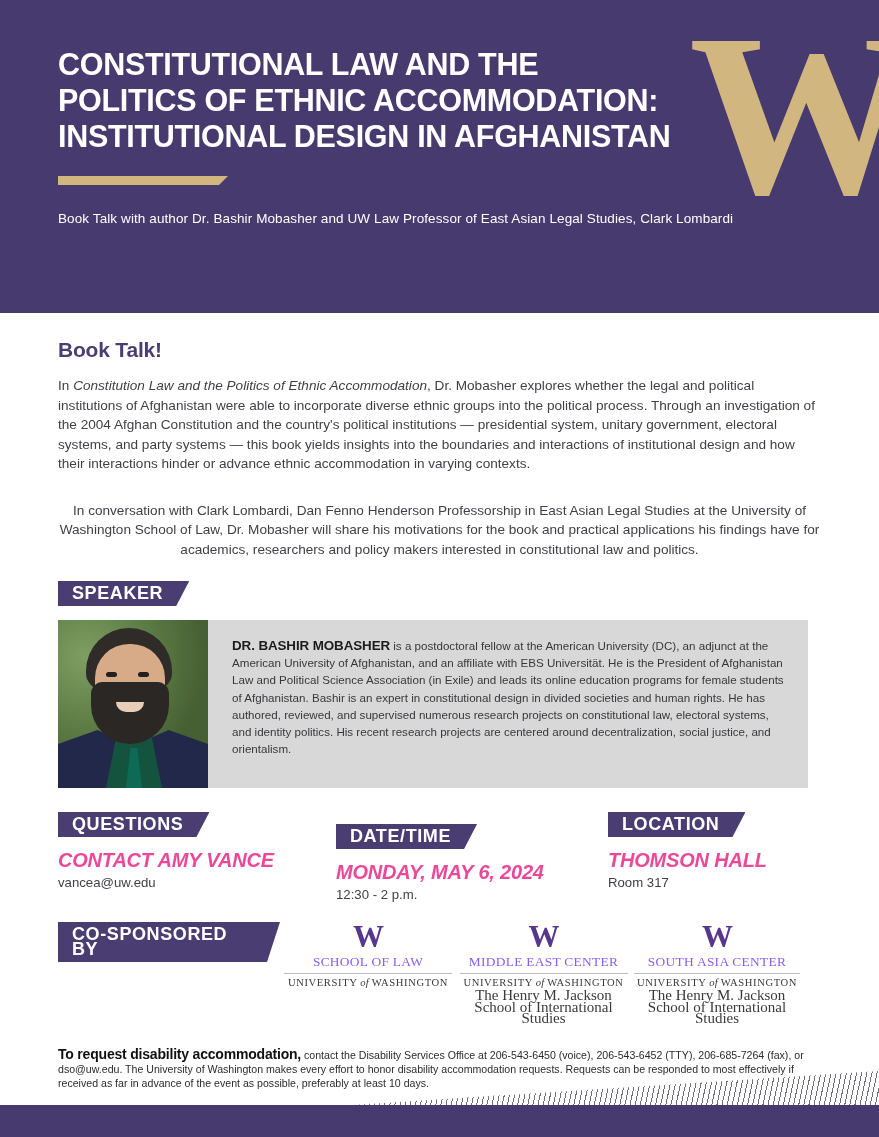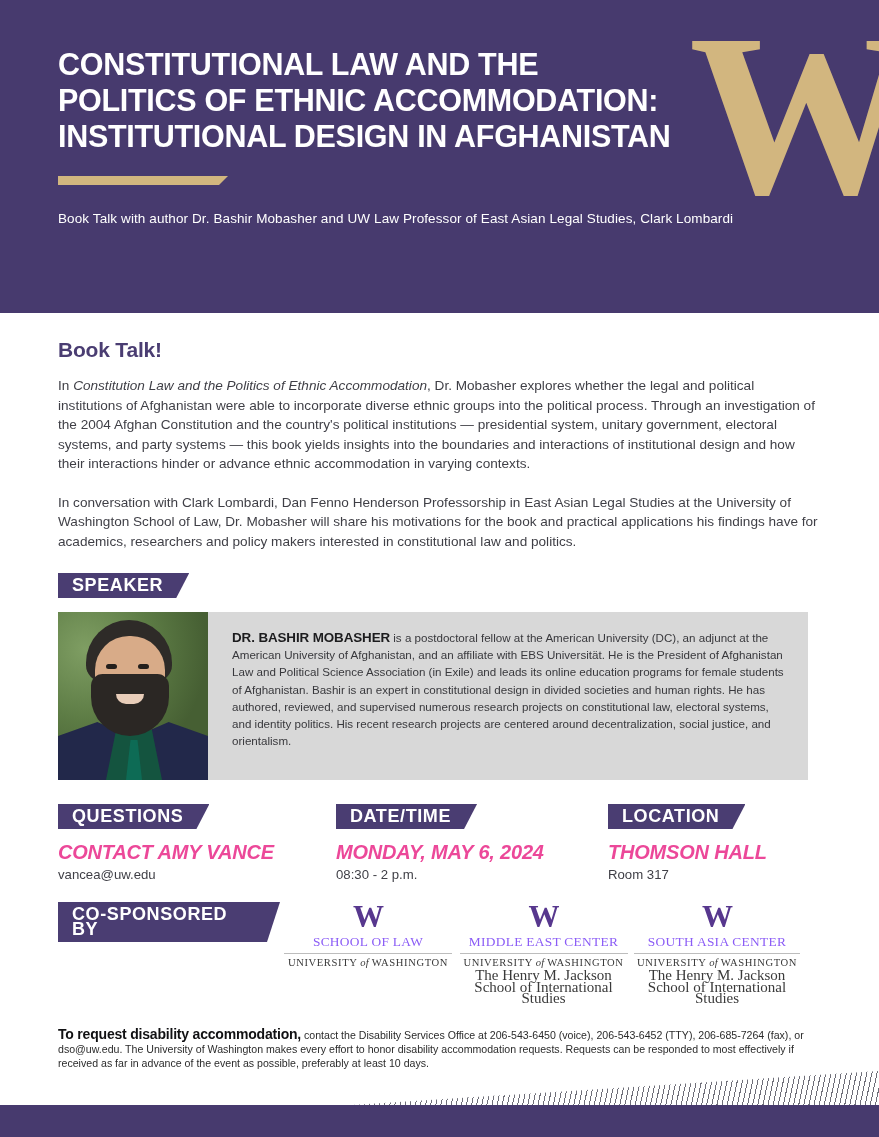--- a/index.html
+++ b/index.html
@@ -79,21 +79,21 @@
     letter-spacing: -0.2px;
   }
   .para {
     margin-top: 14px;
     color: #3f3f46;
     font-size: 13.6px;
     line-height: 19.5px;
     max-width: 765px;
   }
   .para em { font-style: italic; }
-  .para + .para { margin-top: 19px; }
+  .para + .para { margin-top: 27px; text-align: center; }
 
   
   .badge {
     display: inline-block;
     background: #4a3d72;
     color: #ffffff;
     font-size: 18px;
     font-weight: bold;
     letter-spacing: 0.6px;
     padding: 5px 26px 5px 14px;
@@ -187,21 +187,21 @@
     letter-spacing: -0.1px;
   }
 
   
   .info-row {
     margin-top: 24px;
     display: flex;
   }
   .info-col { }
   .info-col.c1 { width: 278px; }
-  .info-col.c2 { width: 272px; }
+  .info-col.c2 { width: 272px; margin-top: 12px; }
   .info-col.c3 { flex: 1; }
   .info-primary {
     margin-top: 12px;
     font-size: 20px;
     font-weight: bold;
     color: #ec4899;
     letter-spacing: -0.2px;
     font-style: italic;
   }
   .info-secondary {
@@ -350,21 +350,21 @@
 
     <div class="info-row">
       <div class="info-col c1">
         <span class="badge">QUESTIONS</span>
         <div class="info-primary">CONTACT AMY VANCE</div>
         <div class="info-secondary">vancea@uw.edu</div>
       </div>
       <div class="info-col c2">
         <span class="badge">DATE/TIME</span>
         <div class="info-primary">MONDAY, MAY 6, 2024</div>
-        <div class="info-secondary">08:30 - 2 p.m.</div>
+        <div class="info-secondary">12:30 - 2 p.m.</div>
       </div>
       <div class="info-col c3">
         <span class="badge">LOCATION</span>
         <div class="info-primary">THOMSON HALL</div>
         <div class="info-secondary">Room 317</div>
       </div>
     </div>
 
     <div class="sponsor-row">
       <div class="sponsor-badge-cell">

